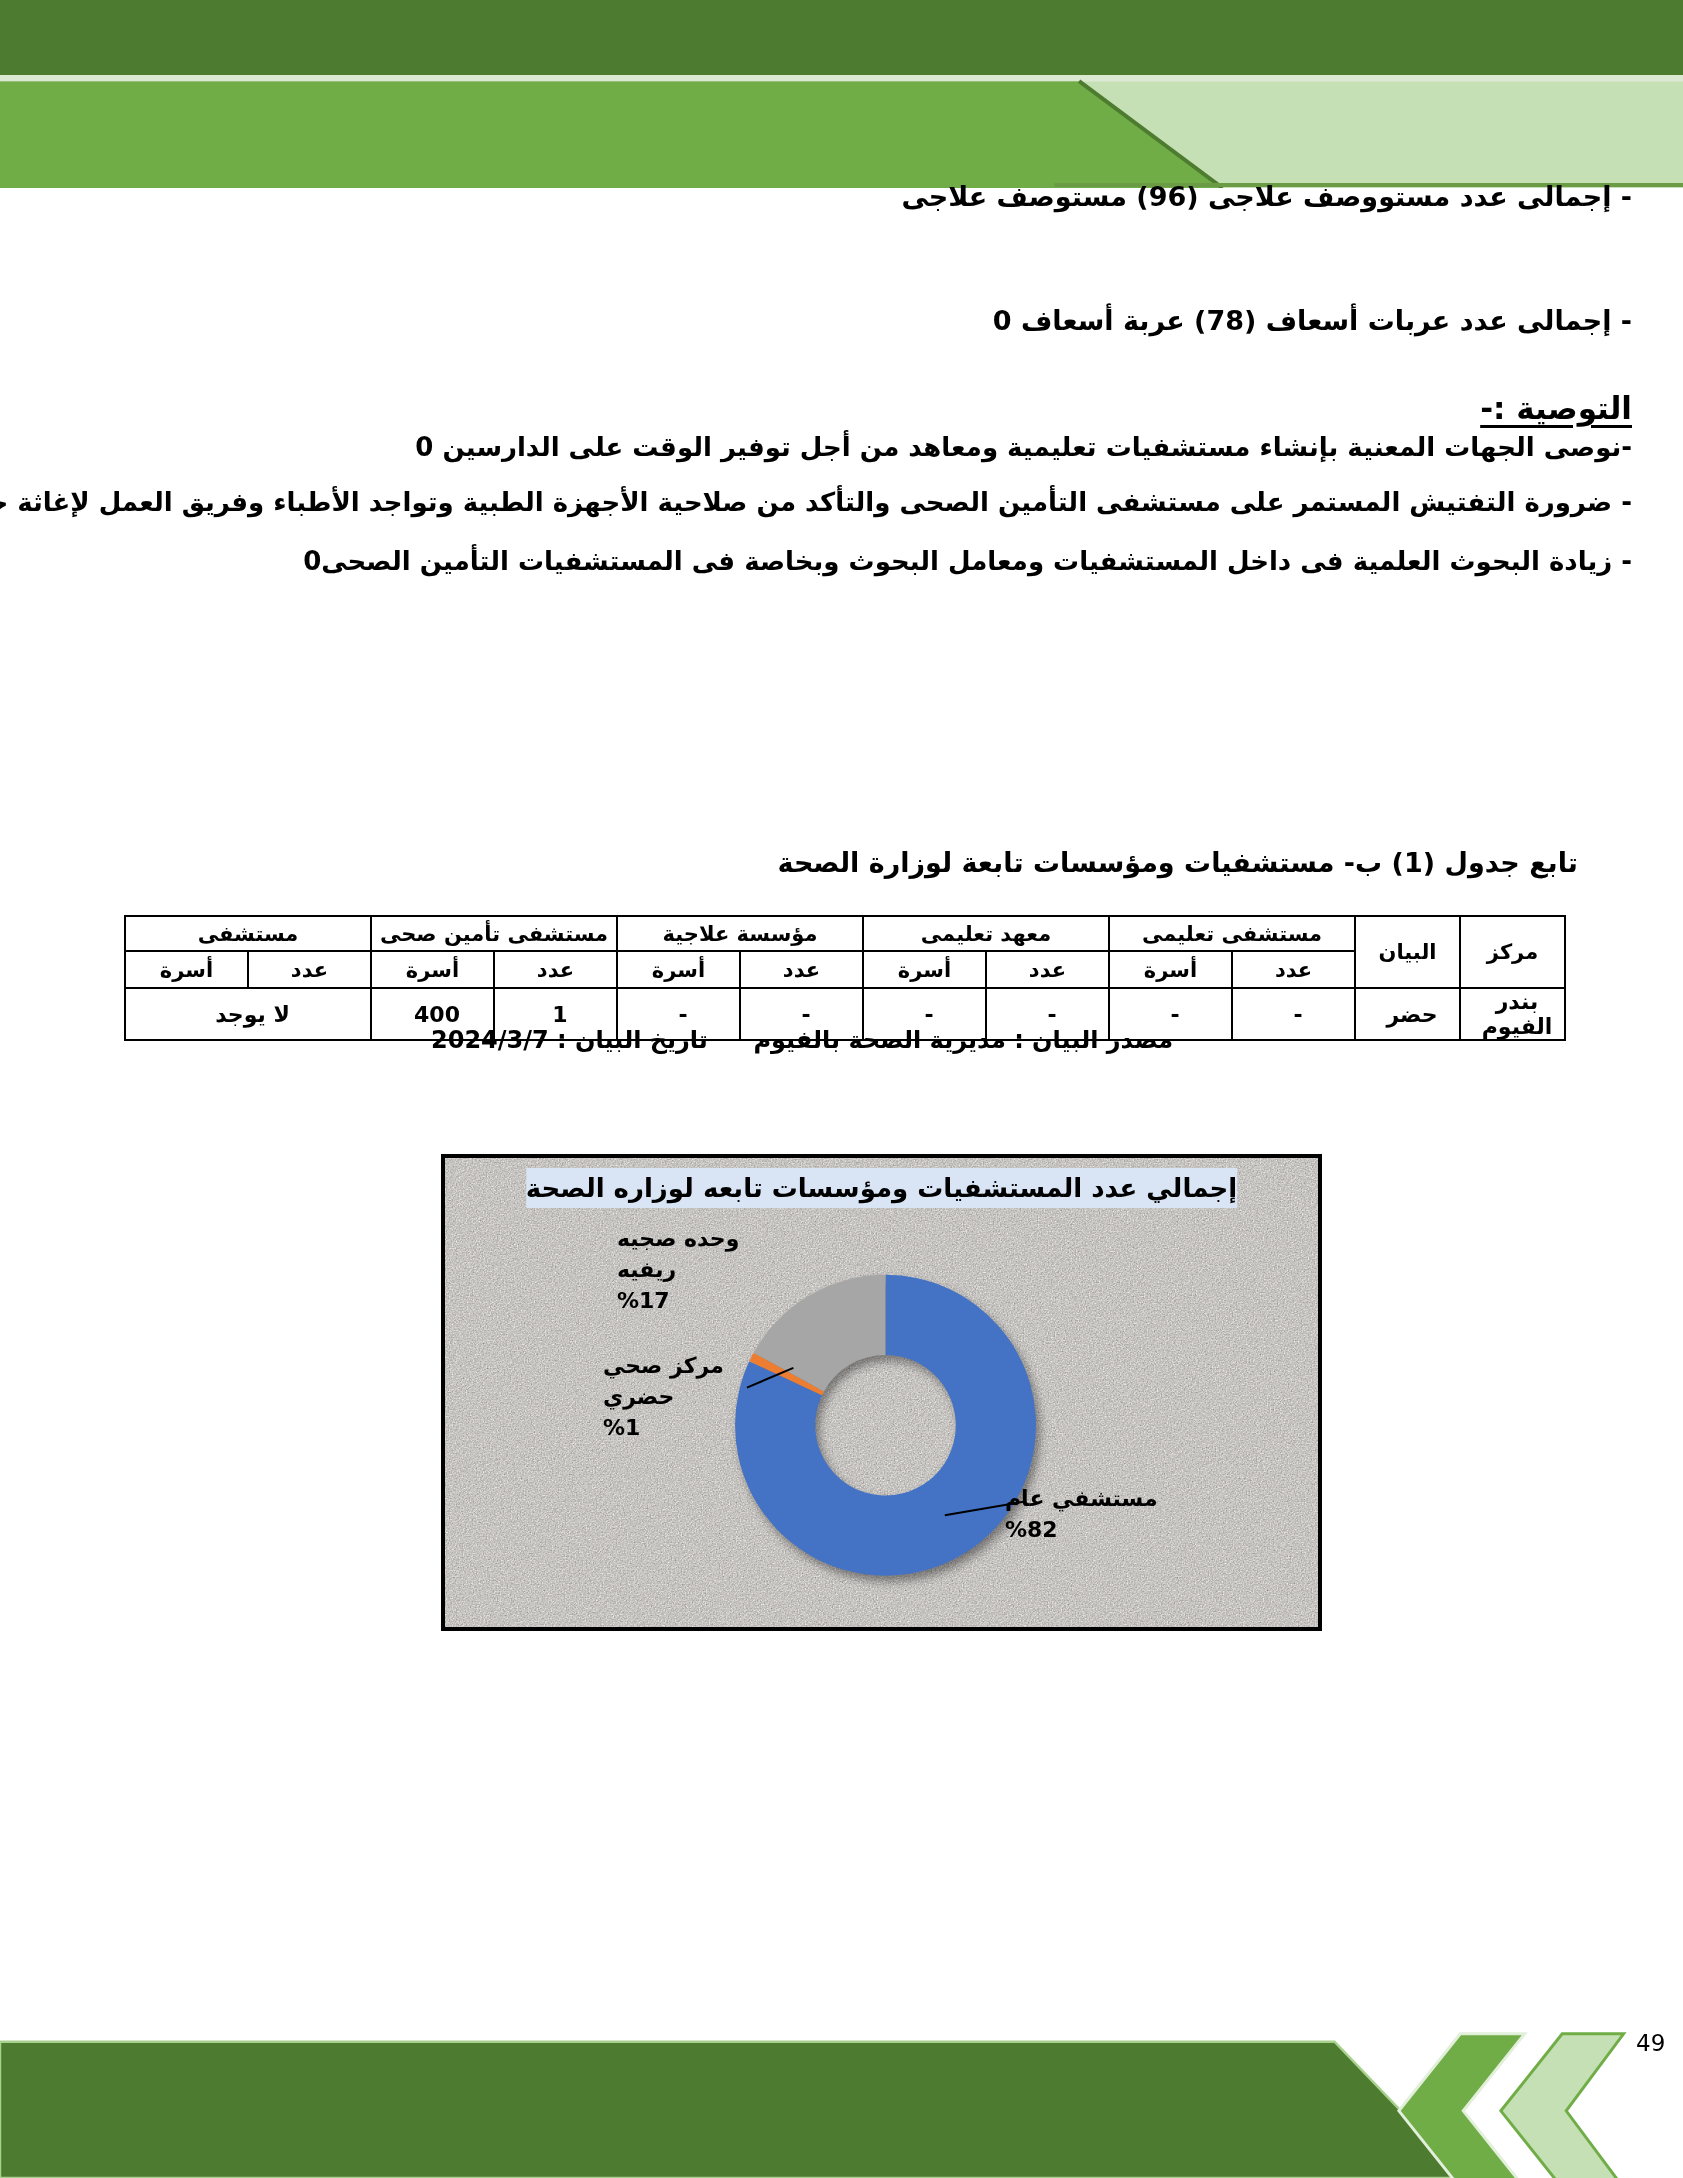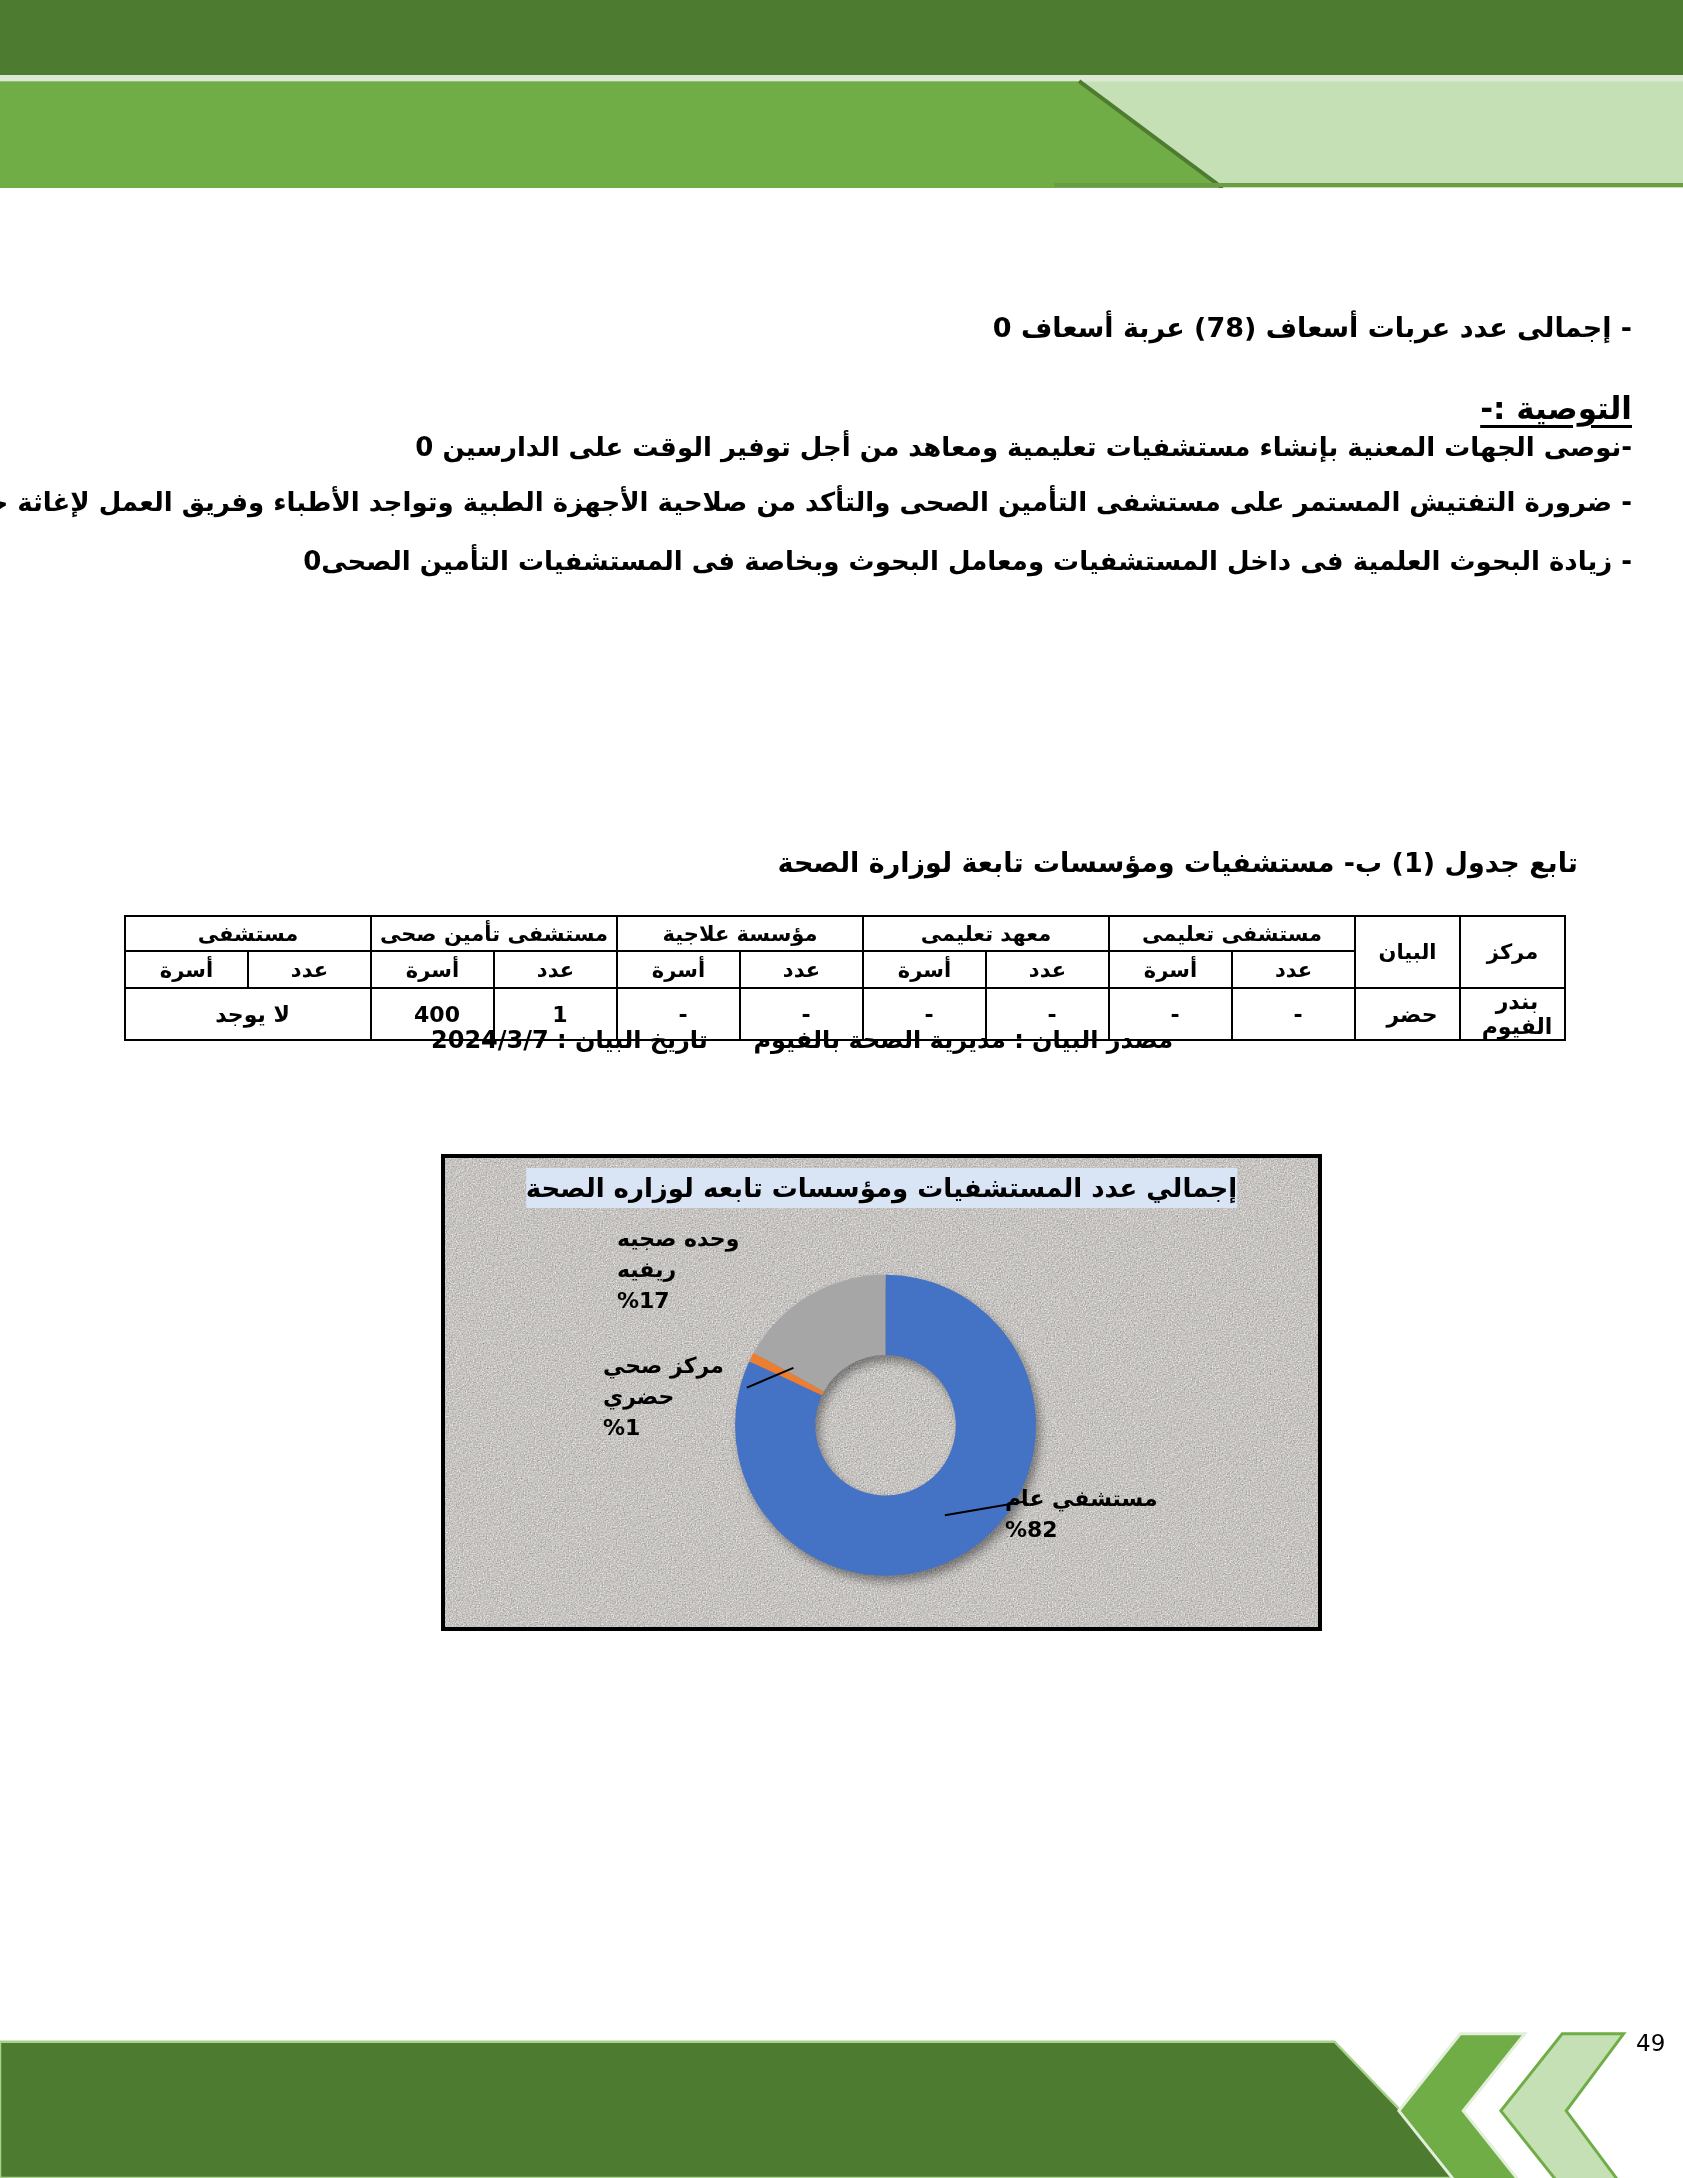--- a/index.html
+++ b/index.html
@@ -8,21 +8,21 @@
     background:#ffffff;
     font-family:"DejaVu Sans", sans-serif;
     color:#000;
   }
   
   .banner-top{position:absolute; left:0; top:0; width:1683px; height:188px;}
   .banner-bottom{position:absolute; left:0; top:2020px; width:1683px; height:158px;}
   
   .ar{direction:rtl; unicode-bidi:plaintext; text-align:right; font-weight:bold;}
   .bullet{position:absolute; right:51px; font-size:27px; white-space:nowrap;}
-  .b1{top:181px;} .b2{top:239px;} .b3{top:312px;}
+  .b1{top:181px;} .b2{top:239px;} .b3{top:305px;}
   .rec-heading{position:absolute; right:51px; top:354px; font-size:31px; text-decoration:underline; text-underline-offset:6px;margin-top:36px;}
   .rec{position:absolute; right:51px; font-size:26px; white-space:nowrap;}
   .r1{top:432px;} .r2{top:487px;} .r3{top:546px;}
   .table-caption{position:absolute; right:105px; top:847px; font-size:27px; white-space:nowrap;}
   
   .gov-table{
     position:absolute; left:124px; top:915px; width:1438px;
     border-collapse:collapse; direction:rtl; table-layout:fixed;
   }
   .gov-table th,.gov-table td{
@@ -62,20 +62,21 @@
 
   <svg class="banner-top" viewBox="0 0 1700 190" preserveAspectRatio="none" aria-hidden="true">
     <rect x="0" y="0" width="1700" height="76" fill="#4d7b2f"></rect>
     <rect x="0" y="76" width="1700" height="6" fill="#dde8d2"></rect>
     <polygon points="0,82 1090,82 1235,190 0,190" fill="#70ad47"></polygon>
     <polygon points="1090,82 1700,82 1700,190 1235,190" fill="#c5e0b4"></polygon>
     <line x1="1090" y1="82" x2="1235" y2="190" stroke="#4d7b2f" stroke-width="4"></line>
     <line x1="1065" y1="187" x2="1700" y2="187" stroke="#6b9c45" stroke-width="4"></line>
   </svg>
 
+  <div class="bullet ar b1">- إجمالى عدد مستووصف علاجى (96) مستوصف علاجى</div>
   <div class="bullet ar b3">- إجمالى عدد عربات أسعاف (78) عربة أسعاف 0</div>
 
   <div class="rec-heading ar">التوصية :-</div>
   <div class="rec ar r1">-نوصى الجهات المعنية بإنشاء مستشفيات تعليمية ومعاهد من أجل توفير الوقت على الدارسين 0</div>
   <div class="rec ar r2">- ضرورة التفتيش المستمر على مستشفى التأمين الصحى والتأكد من صلاحية الأجهزة الطبية وتواجد الأطباء وفريق العمل لإغاثة حالات الطوارىء 0</div>
   <div class="rec ar r3">- زيادة البحوث العلمية فى داخل المستشفيات ومعامل البحوث وبخاصة فى المستشفيات التأمين الصحى0</div>
 
   <div class="table-caption ar">تابع جدول (1) ب- مستشفيات ومؤسسات تابعة لوزارة الصحة</div>
 
   <table class="gov-table">

